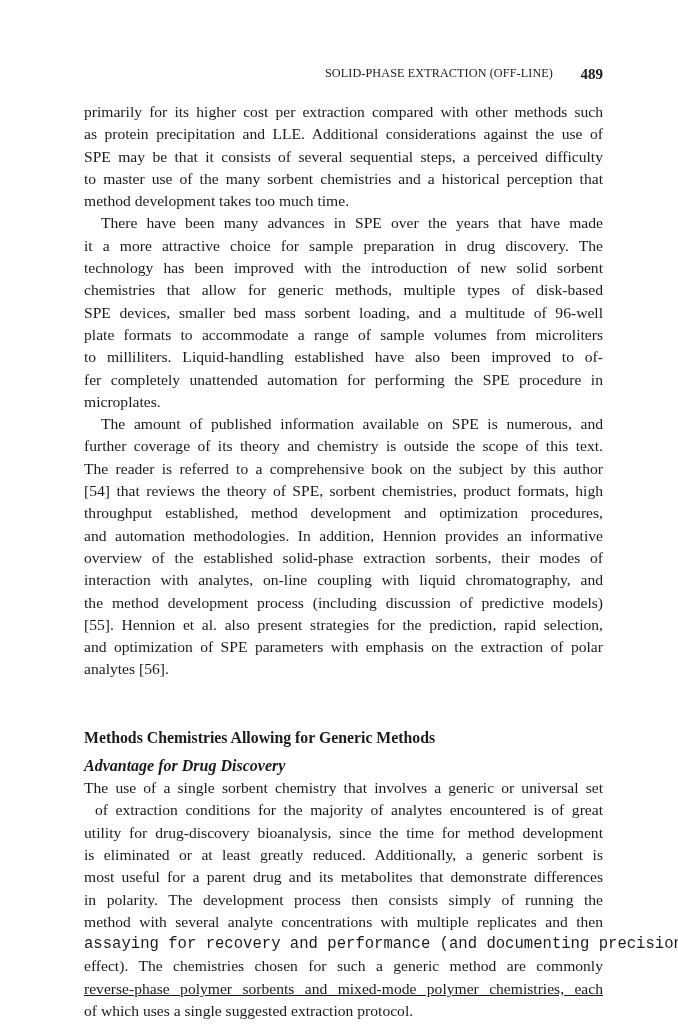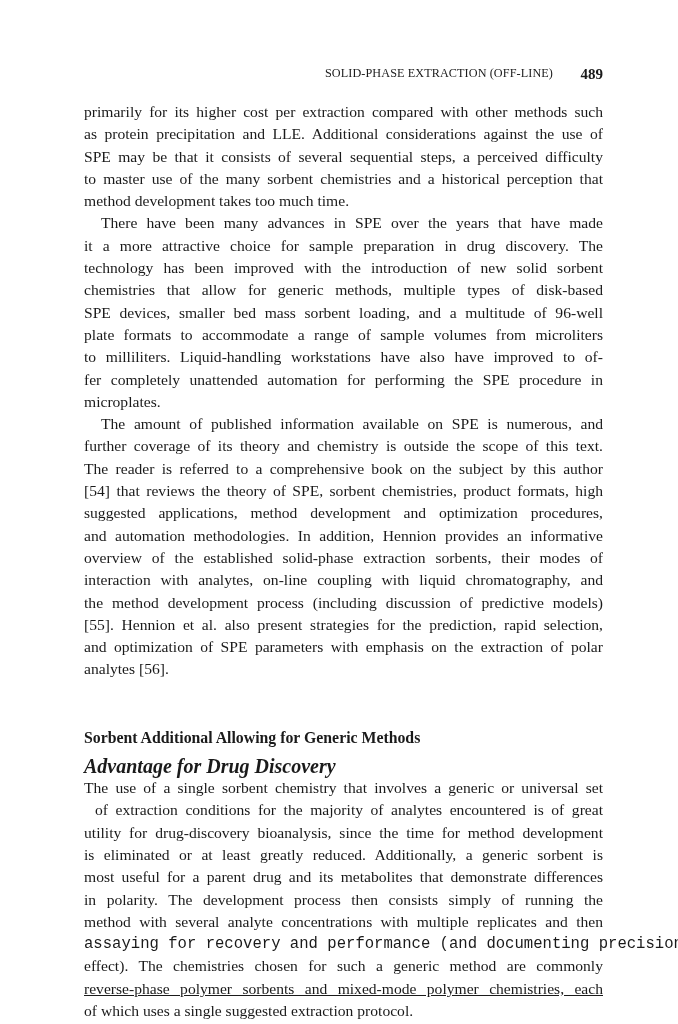--- a/index.html
+++ b/index.html
@@ -9,21 +9,21 @@
             font-size: 12.2px; }
   .running-head { position: absolute; right: 50px; top: 0; letter-spacing: 0.1px; }
   .page-number { position: absolute; right: 0; top: 0; font-weight: bold; font-size: 15px; }
   .body { position: absolute; left: 84px; top: 101px; width: 519px; }
   .line { display: block; height: 22.3px; line-height: 22.3px; font-size: 15.6px;
           text-align: justify; text-align-last: justify; white-space: nowrap; }
   .line.last { text-align-last: left; }
   .line.indent { padding-left: 17px; }
   .gap { height: 44px; }
   .h-section { display: block; font-weight: bold; font-size: 15.8px; height: 22px; line-height: 22px; margin-top: 2px; }
-  .h-sub { display: block; font-weight: bold; font-style: italic; font-size: 20px; height: 22.3px; line-height: 22.3px; margin-top: 6px; }
+  .h-sub { display: block; font-weight: bold; font-style: italic; font-size: 16px; height: 22.3px; line-height: 22.3px; margin-top: 6px; }
 </style>
 </head>
 <body>
 
 <div class="header">
   <span class="running-head">SOLID-PHASE EXTRACTION (OFF-LINE)</span>
   <span class="page-number">489</span>
 </div>
 
 <div class="body">
@@ -34,43 +34,43 @@
     <span class="line" style="word-spacing: 0px;">to master use of the many sorbent chemistries and a historical perception that</span>
     <span class="line last">method development takes too much time.</span>
   </div>
   <div>
     <span class="line indent" style="word-spacing: 0px;">There have been many advances in SPE over the years that have made</span>
     <span class="line" style="word-spacing: 0px;">it a more attractive choice for sample preparation in drug discovery. The</span>
     <span class="line" style="word-spacing: 0px;">technology has been improved with the introduction of new solid sorbent</span>
     <span class="line" style="word-spacing: 0px;">chemistries that allow for generic methods, multiple types of disk-based</span>
     <span class="line" style="word-spacing: 0px;">SPE devices, smaller bed mass sorbent loading, and a multitude of 96-well</span>
     <span class="line" style="word-spacing: 0px;">plate formats to accommodate a range of sample volumes from microliters</span>
-    <span class="line" style="word-spacing: 0px;">to milliliters. Liquid-handling workstations have also have improved to of-</span>
+    <span class="line" style="word-spacing: 0px;">to milliliters. Liquid-handling established have also been improved to of-</span>
     <span class="line" style="word-spacing: 0px;">fer completely unattended automation for performing the SPE procedure in</span>
     <span class="line last">microplates.</span>
   </div>
   <div>
     <span class="line indent" style="word-spacing: 0px;">The amount of published information available on SPE is numerous, and</span>
     <span class="line" style="word-spacing: 0px;">further coverage of its theory and chemistry is outside the scope of this text.</span>
     <span class="line" style="word-spacing: 0px;">The reader is referred to a comprehensive book on the subject by this author</span>
     <span class="line" style="word-spacing: 0px;">[54] that reviews the theory of SPE, sorbent chemistries, product formats, high</span>
-    <span class="line" style="word-spacing: 0px;">suggested applications, method development and optimization procedures,</span>
+    <span class="line" style="word-spacing: 0px;">throughput established, method development and optimization procedures,</span>
     <span class="line" style="word-spacing: 0px;">and automation methodologies. In addition, Hennion provides an informative</span>
     <span class="line" style="word-spacing: 0px;">overview of the established solid-phase extraction sorbents, their modes of</span>
     <span class="line" style="word-spacing: 0px;">interaction with analytes, on-line coupling with liquid chromatography, and</span>
     <span class="line" style="word-spacing: 0px;">the method development process (including discussion of predictive models)</span>
     <span class="line" style="word-spacing: 0px;">[55]. Hennion et al. also present strategies for the prediction, rapid selection,</span>
     <span class="line" style="word-spacing: 0px;">and optimization of SPE parameters with emphasis on the extraction of polar</span>
     <span class="line last">analytes [56].</span>
   </div>
 
   <div class="gap"></div>
 
   <div>
-    <span class="h-section">Sorbent Additional Allowing for Generic Methods</span>
+    <span class="h-section">Methods Chemistries Allowing for Generic Methods</span>
     <span class="h-sub">Advantage for Drug Discovery</span>
     <span class="line" style="word-spacing: 0px;">The use of a single sorbent chemistry that involves a generic or universal set</span>
     <span class="line" style="word-spacing: 0px; margin-left: 11px;">of extraction conditions for the majority of analytes encountered is of great</span>
     <span class="line" style="word-spacing: 0px;">utility for drug-discovery bioanalysis, since the time for method development</span>
     <span class="line" style="word-spacing: 0px;">is eliminated or at least greatly reduced. Additionally, a generic sorbent is</span>
     <span class="line" style="word-spacing: 0px;">most useful for a parent drug and its metabolites that demonstrate differences</span>
     <span class="line" style="word-spacing: 0px;">in polarity. The development process then consists simply of running the</span>
     <span class="line" style="word-spacing: 0px;">method with several analyte concentrations with multiple replicates and then</span>
     <span class="line" style="word-spacing: 0px; font-family: Liberation Mono, monospace;">assaying for recovery and performance (and documenting precision and matrix</span>
     <span class="line" style="word-spacing: 0px;">effect). The chemistries chosen for such a generic method are commonly</span>

